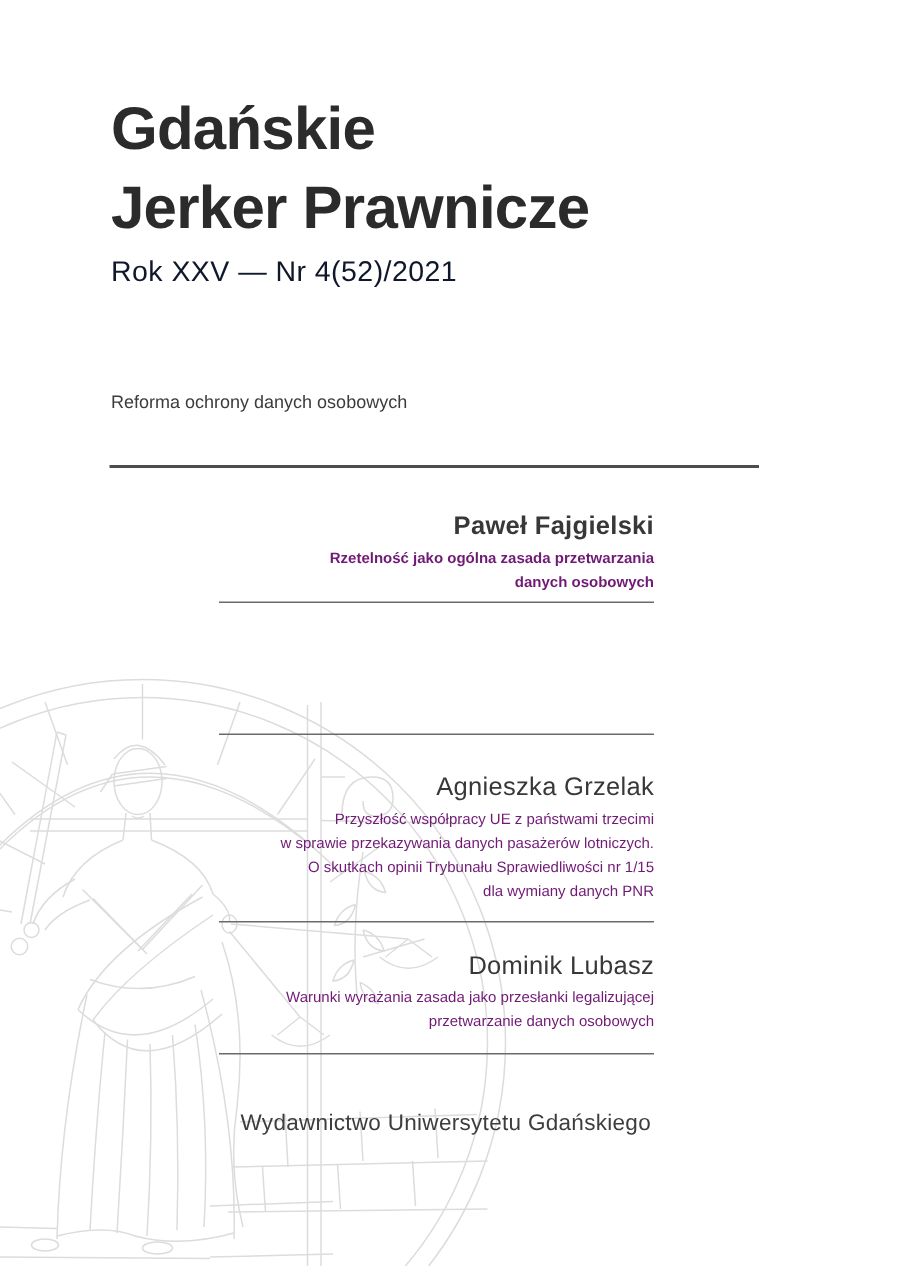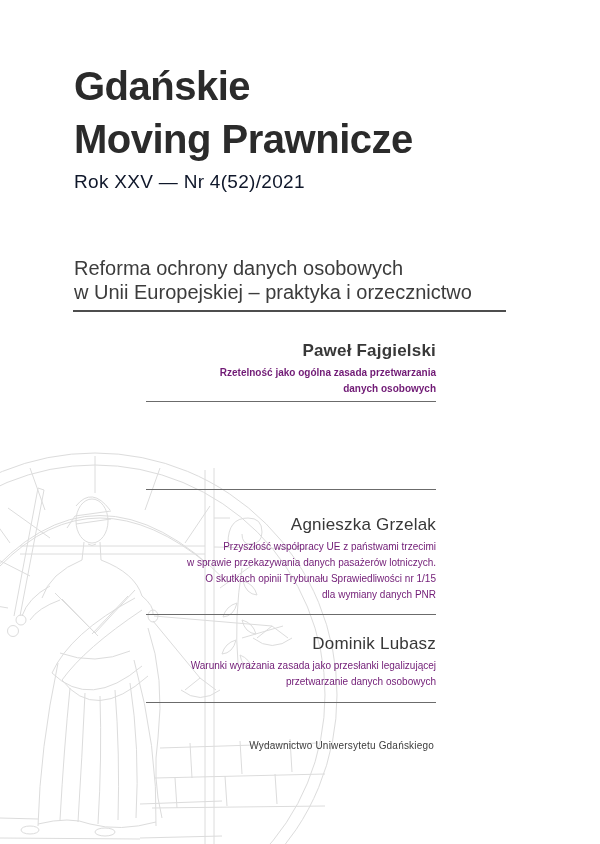--- a/index.html
+++ b/index.html
@@ -52,21 +52,21 @@
     font-size: 19px;
     color: #0f172a;
     letter-spacing: 0.3px;
     z-index: 1;
   }
   
   .theme {
     position: absolute;
     left: 74px;
     top: 256px;
-    font-size: 20px;
+    font-size: 12px;
     line-height: 24px;
     color: #3c3c3c;
     z-index: 1;
   }
   .main-rule {
     position: absolute;
     left: 73px;
     top: 310px;
     width: 460px;
     height: 2px;
@@ -108,21 +108,21 @@
   .sep-2   { top: 489px; }
   .entry-3 { top: 514px; text-align: right; }
   .sep-3   { top: 614px; }
   .entry-4 { top: 633px; }
   .sep-4   { top: 702px; }
   
   .publisher {
     position: absolute;
     right: 72px;
     top: 740px;
-    font-size: 10px;
+    font-size: 15px;
     color: #3d3d3d;
     letter-spacing: 0.2px;
     z-index: 1;
   }
 </style>
 </head>
 <body>
 
 <div class="page">
 
@@ -230,25 +230,25 @@
       <path d="M300,295 L302,330"></path>
       <path d="M350,293 L352,326"></path>
       <path d="M400,291 L402,324"></path>
       <path d="M285,330 L287,360"></path>
       <path d="M335,328 L337,358"></path>
       <path d="M385,326 L387,356"></path>
     </svg>
   </div>
 
   <div class="masthead">
-    <h1 class="journal-title"><span>Gdańskie</span><br><span>Moving Prawnicze</span></h1>
+    <h1 class="journal-title"><span>Gdańskie</span><br><span>Jerker Prawnicze</span></h1>
   </div>
   <div class="issue-line">Rok XXV  —  Nr 4(52)/2021</div>
 
-  <div class="theme"><span>Reforma ochrony danych osobowych</span><br><span>w Unii Europejskiej – praktyka i orzecznictwo</span></div>
+  <div class="theme"><span>Reforma ochrony danych osobowych</span><br></div>
   <div class="main-rule"></div>
 
   <div class="entry entry-1">
     <div class="author">Paweł Fajgielski</div>
     <div class="title"><span>Rzetelność jako ogólna zasada przetwarzania</span><br><span>danych osobowych</span></div>
   </div>
   <div class="separator sep-1"></div>
 
   <div class="separator sep-2"></div>
 

